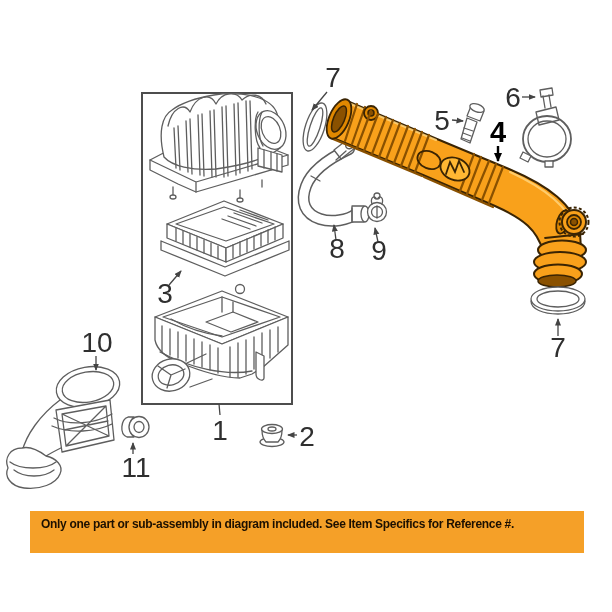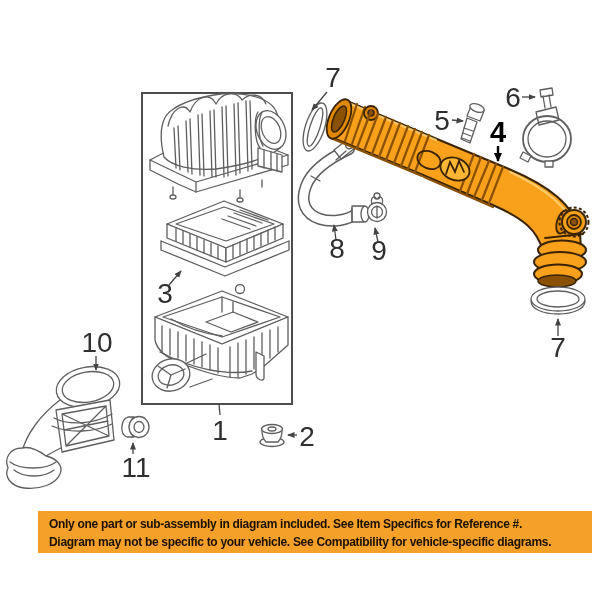--- a/index.html
+++ b/index.html
@@ -218,17 +218,16 @@
     <text class="co" x="379" y="260">9</text>
     <text class="co" x="165" y="303">3</text>
     <text class="co" x="97" y="352">10</text>
     <text class="co" x="220" y="440">1</text>
     <text class="co" x="307" y="446">2</text>
     <text class="co" x="136" y="477">11</text>
     <text class="co" x="558" y="357">7</text>
   </g>
 </svg>
 
-  <div class="banner" style="background: rgb(245, 160, 40); color: rgb(28, 16, 1); margin-left: 8px;">
+  <div class="banner" style="background: rgb(245, 160, 40); color: rgb(28, 16, 1);">
     <div>Only one part or sub-assembly in diagram included. See Item Specifics for Reference #.</div>
-    <div>Diagram may not be specific to your vehicle. See Compatibility for vehicle-specific diagrams.</div>
   </div>
 </div>
 
 </body></html>

